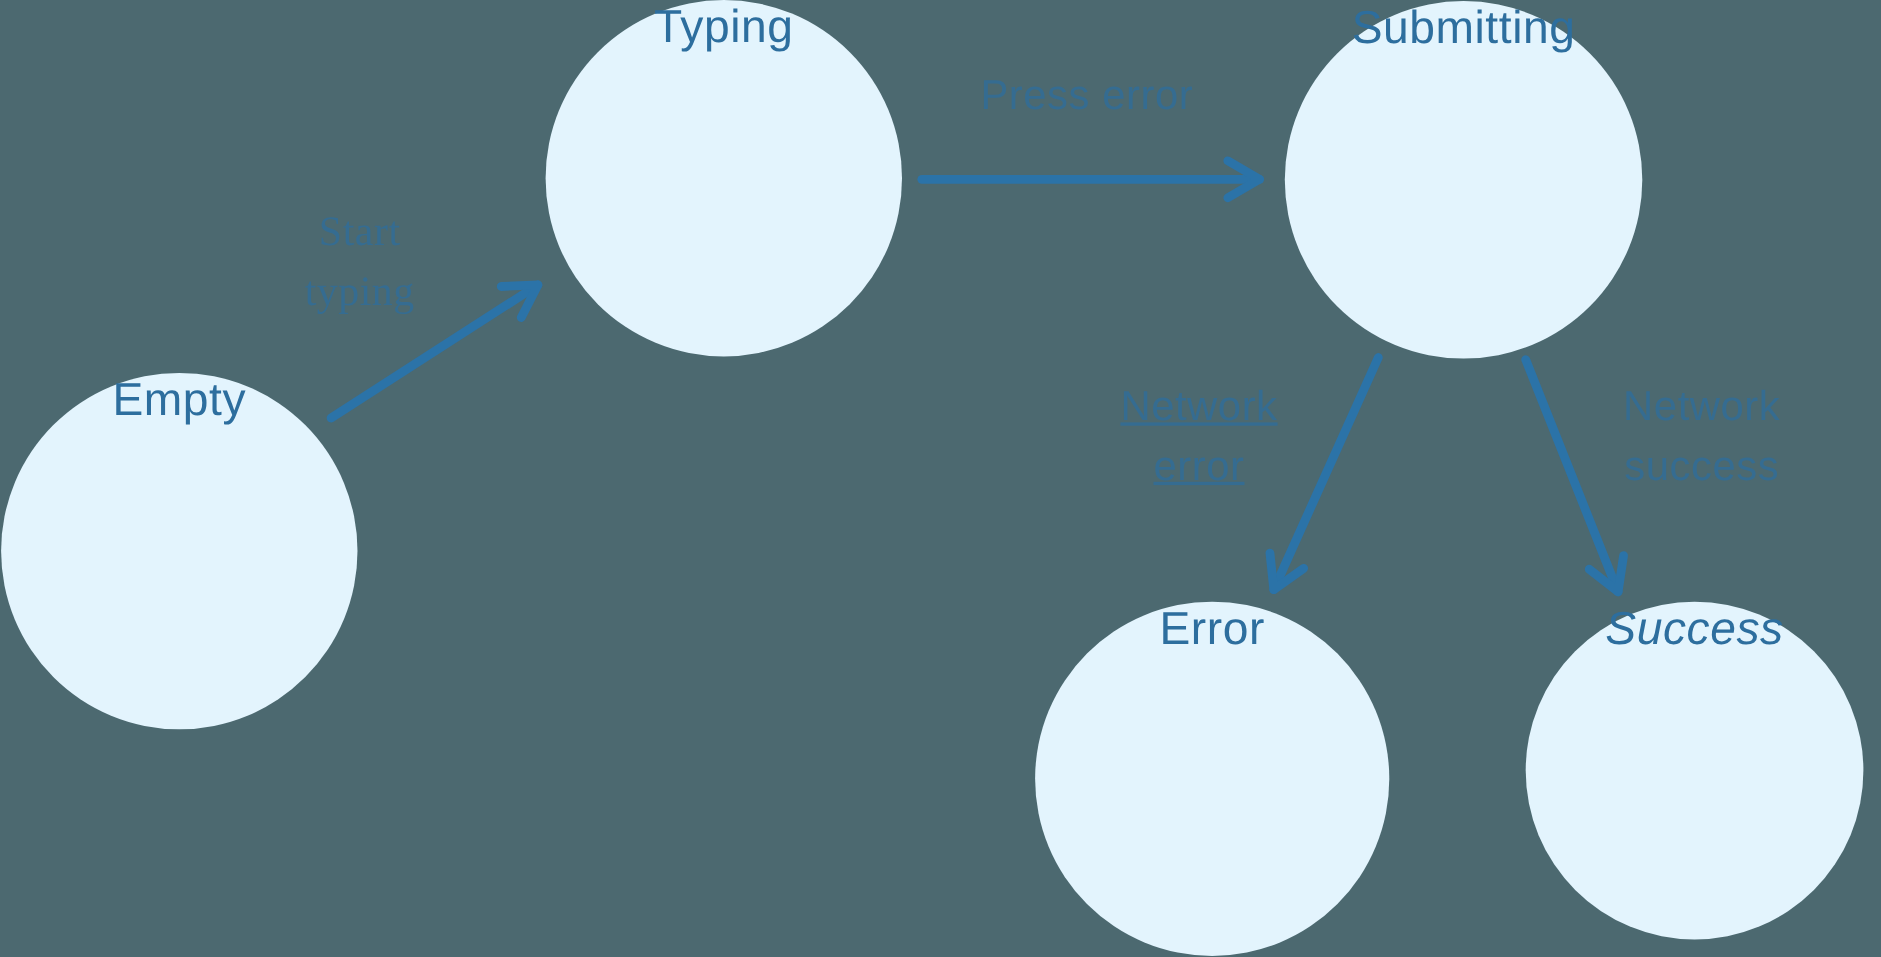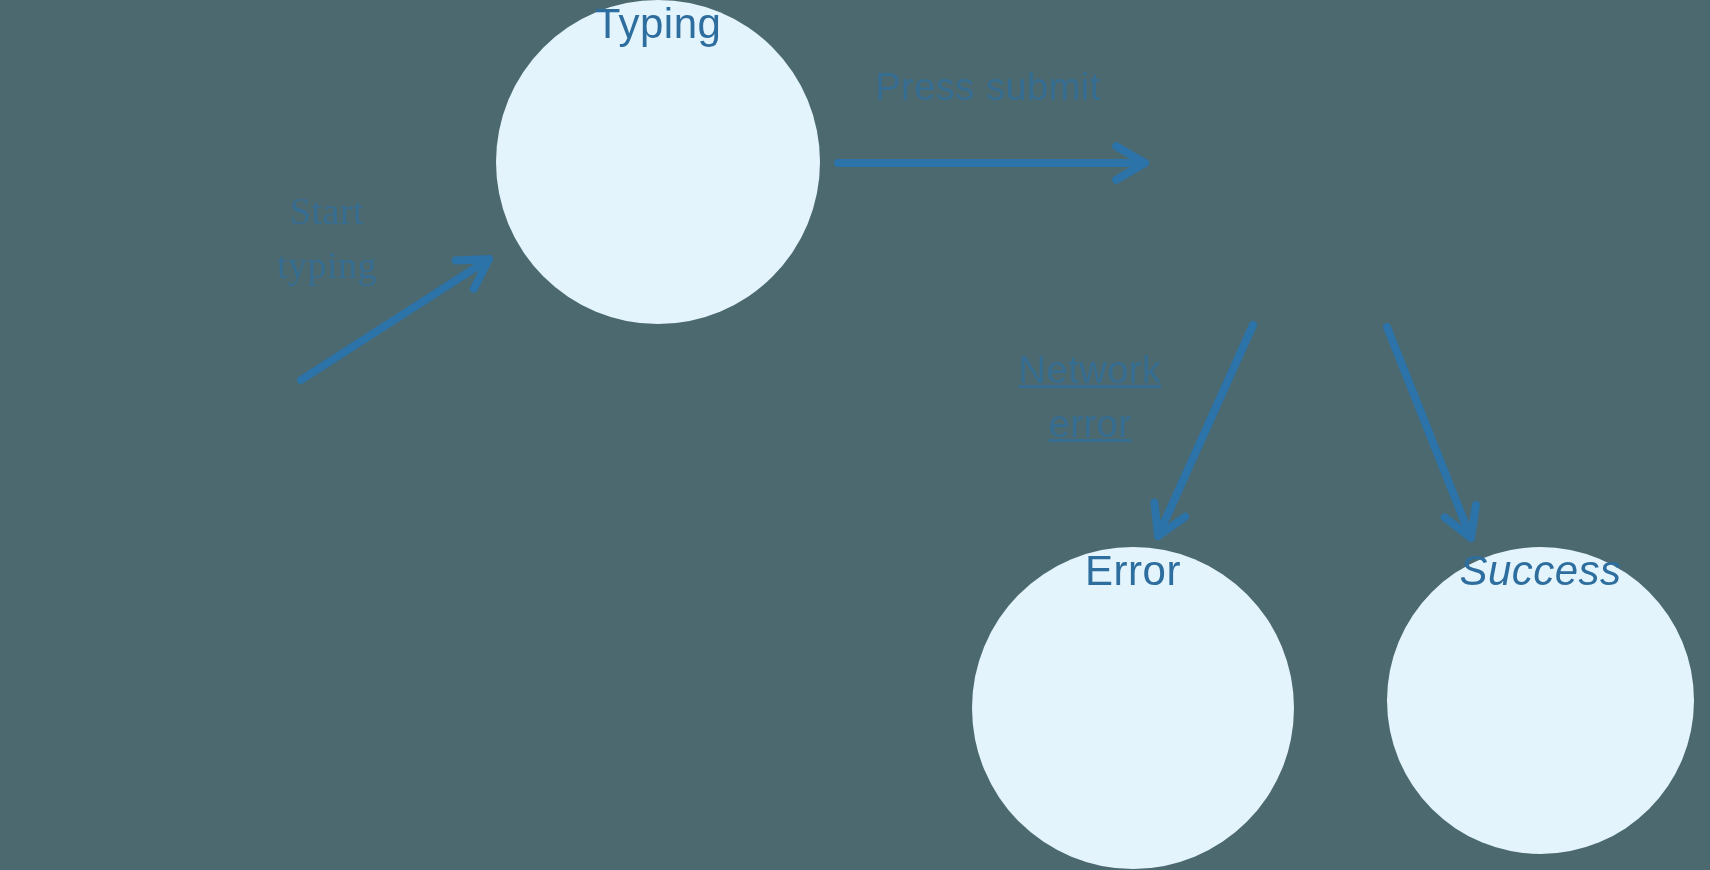--- a/index.html
+++ b/index.html
@@ -57,21 +57,21 @@
     opacity: 0.72;
     font-size: 38px;
     line-height: 54px;
     letter-spacing: 0.5px;
     text-align: center;
   }
   
   .node-empty      { left:   1px; top: 339px; width: 324px; height: 324px; }
   .node-typing     { left: 496px; top:   0px; width: 324px; height: 324px; }
   .node-submitting { left:1168px; top:   1px; width: 325px; height: 325px; }
-  .node-error      { left: 972px; top: 547px; width: 322px; height: 322px; }
+  .node-error      { left: 941px; top: 547px; width: 322px; height: 322px; }
   .node-success    { left:1387px; top: 547px; width: 307px; height: 307px; font-style: italic; }
   
   .label-start-typing    { left:  327px; top: 238px; width: 140px; font-family: Liberation Serif, serif; }
   .label-press-submit    { left:  988px; top:  87px; white-space: nowrap; }
   .label-network-error   { left: 1090px; top: 397px; width: 195px; text-decoration: underline; }
   .label-network-success { left: 1547px; top: 397px; width: 195px; }
 </style>
 </head>
 <body>
 
@@ -82,34 +82,41 @@
       <marker id="arrowhead" viewBox="0 0 6 6" refX="4.6" refY="3" markerWidth="6" markerHeight="6" orient="auto" markerUnits="strokeWidth">
         <path d="M1,0.9 L4.6,3 L1,5.1" fill="none" stroke="#2B73A8" stroke-width="1" stroke-linecap="round" stroke-linejoin="round"></path>
       </marker>
     </defs>
     <path class="edge-line" d="M301,380 L489,259" marker-end="url(#arrowhead)"></path>
     <path class="edge-line" d="M838,163 L1145,163" marker-end="url(#arrowhead)"></path>
     <path class="edge-line" d="M1253,325 L1158,536" marker-end="url(#arrowhead)"></path>
     <path class="edge-line" d="M1387,327 L1471,538" marker-end="url(#arrowhead)"></path>
   </svg>
 
+  <div class="state-node node-empty">
+    <span class="state-label">Empty</span>
+  </div>
 
   <div class="state-node node-typing">
     <span class="state-label">Typing</span>
   </div>
 
+  <div class="state-node node-submitting">
+    <span class="state-label">Submitting</span>
+  </div>
 
   <div class="state-node node-error">
     <span class="state-label">Error</span>
   </div>
 
   <div class="state-node node-success">
     <span class="state-label">Success</span>
   </div>
 
   <div class="edge-label label-start-typing">Start typing</div>
 
-  <div class="edge-label label-press-submit">Press submit</div>
+  <div class="edge-label label-press-submit">Press error</div>
 
   <div class="edge-label label-network-error">Network error</div>
 
+  <div class="edge-label label-network-success">Network success</div>
 
 </div>
 
 </body></html>

